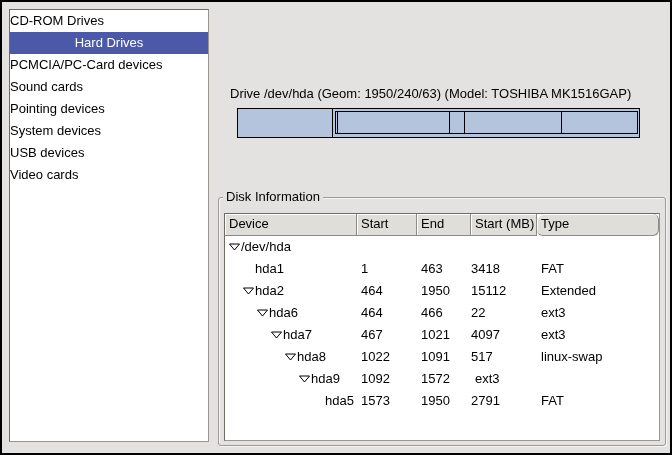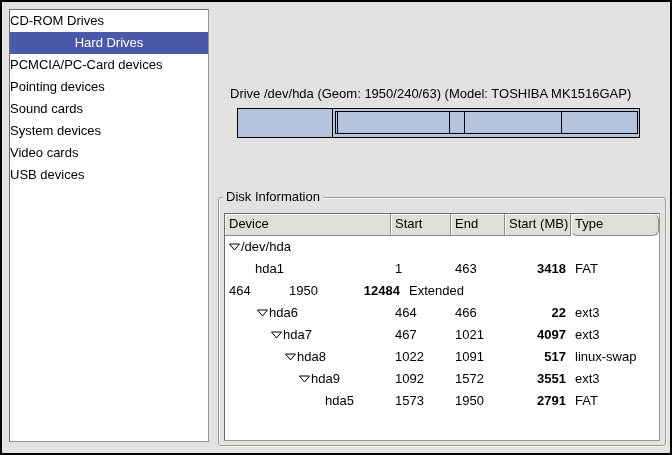--- a/index.html
+++ b/index.html
@@ -50,45 +50,45 @@
     border-top:1px solid #6f6b64; border-left:1px solid #6f6b64;
     border-right:1px solid #9a968f; border-bottom:1px solid #9a968f;
     background:#fff; overflow:hidden;
   }
   .table-header { display:flex; height:22px; }
   .hcell {
     background:#e0deda; line-height:20px; padding-left:4px; white-space:nowrap;
     border-right:1px solid #8f8b84; border-bottom:1px solid #8f8b84;
     box-shadow:inset 1px 1px 0 #fff; overflow:hidden; cursor:default;
   }
-  .c0 { width:166px; } .c1 { width:60px; } .c2 { width:54px; }
+  .c0 { width:132px; } .c1 { width:60px; } .c2 { width:54px; }
   .c3 { width:66px; } .c4 { flex:1;border-radius:6px; }
   .table-body { background:#fff; }
   .trow { display:flex; height:22px; line-height:22px; }
   .cell { overflow:hidden; white-space:nowrap; }
   .cell.c1, .cell.c2, .cell.c4 { padding-left:4px; }
-  .cell.c3 { text-align:right; padding-right:5px;font-weight:bold; }
+  .cell.c3 { text-align:left; padding-right:5px; }
   .devcell { display:flex; align-items:center; padding-left:4px; }
   .indent { height:1px; flex:none; }
   .exp { width:12px; flex:none; display:flex; align-items:center; }
 </style>
 </head>
 <body>
 
 <div class="window">
 
   <div class="device-list" id="device-list">
       <div class="list-item">CD-ROM Drives</div>
       <div class="list-item selected">Hard Drives</div>
       <div class="list-item">PCMCIA/PC-Card devices</div>
+      <div class="list-item">Sound cards</div>
       <div class="list-item">Pointing devices</div>
-      <div class="list-item">Sound cards</div>
       <div class="list-item">System devices</div>
+      <div class="list-item">USB devices</div>
       <div class="list-item">Video cards</div>
-      <div class="list-item">USB devices</div>
     </div>
 
   <div class="drive-label">Drive /dev/hda (Geom: 1950/240/63) (Model: TOSHIBA MK1516GAP)</div>
 
   <div class="partition-bar" id="partition-bar">
       <div class="bar-seg" style="flex-grow: 463;"></div>
       <div class="bar-seg collapse extended" style="flex-grow: 1487;">
         <div class="bar-seg inner" style="flex-grow: 3;"></div>
         <div class="bar-seg inner collapse" style="flex-grow: 555;"></div>
         <div class="bar-seg inner collapse" style="flex-grow: 70;"></div>
@@ -128,23 +128,32 @@
               <span class="indent" style="width: 14px;"></span>
               <span class="exp"></span>
               <span>hda1</span>
             </div>
             <div class="cell c1">1</div>
             <div class="cell c2">463</div>
             <div class="cell c3">3418</div>
             <div class="cell c4">FAT</div>
           </div>
           <div class="trow">
+            <div class="cell c0 devcell">
+              <span class="indent" style="width: 14px;"></span>
+              <span class="exp">
+                <svg width="11" height="8" viewBox="0 0 11 8">
+                  <polygon points="0.5,1 10.5,1 5.5,7" fill="#fff" stroke="#000" stroke-width="1"></polygon>
+                </svg>
+              </span>
+              <span>hda2</span>
+            </div>
             <div class="cell c1">464</div>
             <div class="cell c2">1950</div>
-            <div class="cell c3">12484</div>
+            <div class="cell c3">15112</div>
             <div class="cell c4">Extended</div>
           </div>
           <div class="trow">
             <div class="cell c0 devcell">
               <span class="indent" style="width: 28px;"></span>
               <span class="exp">
                 <svg width="11" height="8" viewBox="0 0 11 8">
                   <polygon points="0.5,1 10.5,1 5.5,7" fill="#fff" stroke="#000" stroke-width="1"></polygon>
                 </svg>
               </span>
@@ -190,21 +199,20 @@
               <span class="indent" style="width: 70px;"></span>
               <span class="exp">
                 <svg width="11" height="8" viewBox="0 0 11 8">
                   <polygon points="0.5,1 10.5,1 5.5,7" fill="#fff" stroke="#000" stroke-width="1"></polygon>
                 </svg>
               </span>
               <span>hda9</span>
             </div>
             <div class="cell c1">1092</div>
             <div class="cell c2">1572</div>
-            <div class="cell c3">3551</div>
             <div class="cell c4">ext3</div>
           </div>
           <div class="trow">
             <div class="cell c0 devcell">
               <span class="indent" style="width: 84px;"></span>
               <span class="exp"></span>
               <span>hda5</span>
             </div>
             <div class="cell c1">1573</div>
             <div class="cell c2">1950</div>

